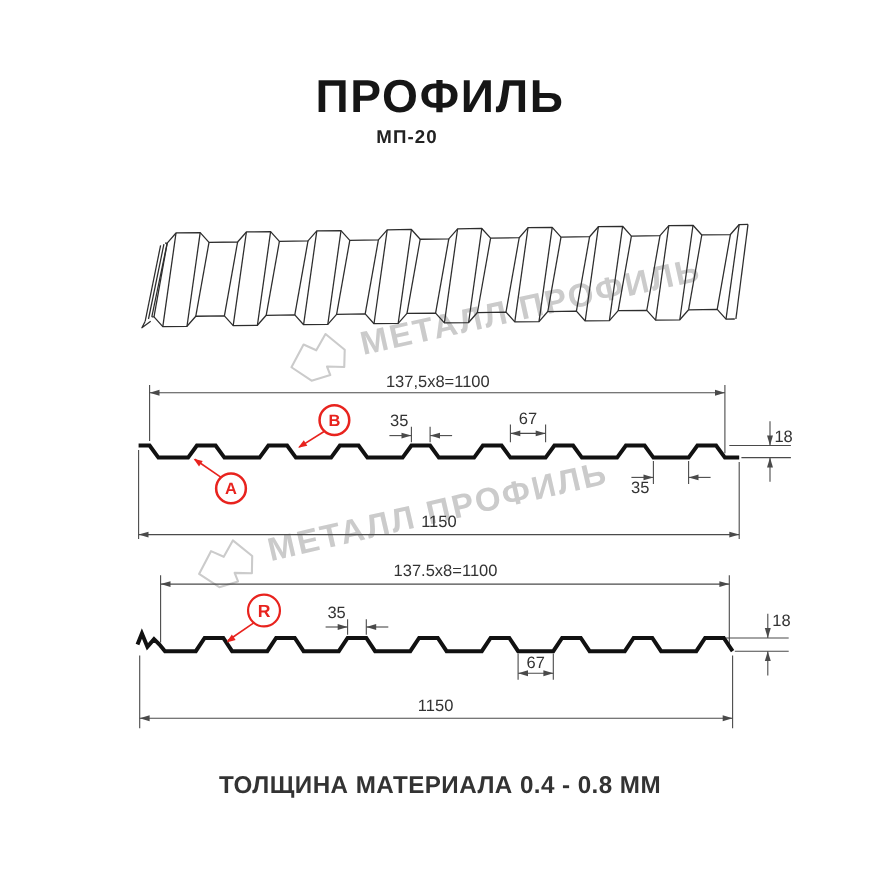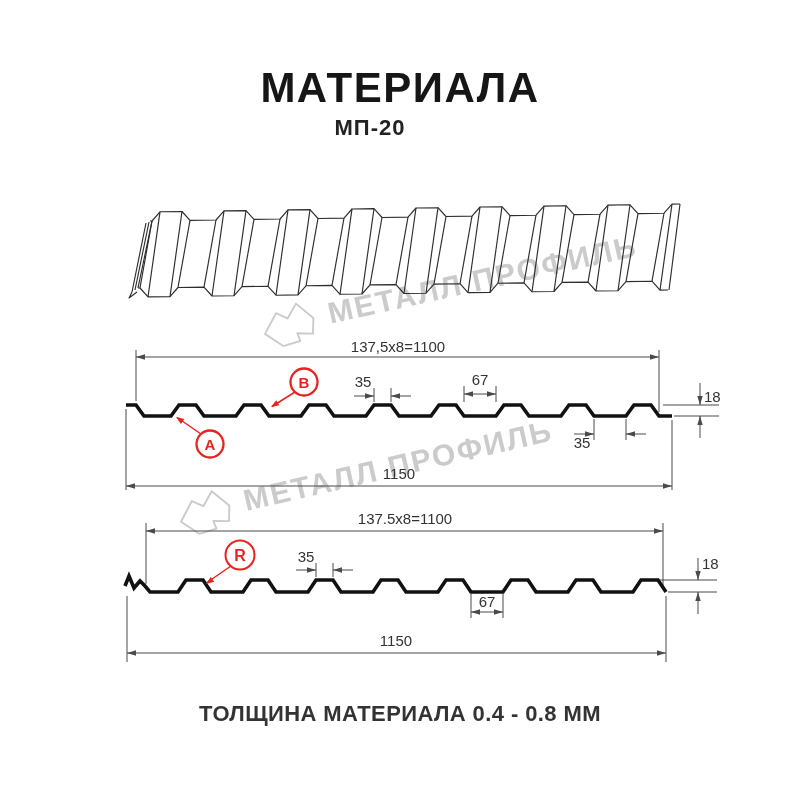--- a/index.html
+++ b/index.html
@@ -2,41 +2,41 @@
 <html><head>
 <meta charset="utf-8">
 <style>
   html,body{margin:0;padding:0;background:#ffffff;}
   body{width:800px;height:800px;position:relative;overflow:hidden;
        font-family:"Liberation Sans",sans-serif;}
   .abs{position:absolute;}
   .page-title{top:64px;left:0;width:800px;text-align:center;
       font-size:42px;font-weight:700;letter-spacing:1.5px;color:#161616;}
   .page-subtitle{top:115px;left:0;width:740px;text-align:center;
-      font-size:22px;font-weight:700;letter-spacing:1px;color:#222;}
+      font-size:17px;font-weight:700;letter-spacing:1px;color:#222;}
   .thickness-note{top:701px;left:0;width:800px;text-align:center;
       font-size:22px;font-weight:700;letter-spacing:.4px;color:#333;}
   .wm{position:absolute;display:flex;align-items:center;gap:10px;
       color:#cbcbcb;font-weight:700;font-size:30px;letter-spacing:2px;
       white-space:nowrap;transform-origin:0 50%;z-index:0;}
   .wm1{left:256px;top:304px;transform:rotate(-12.5deg);}
   .wm2{left:172px;top:492px;transform:rotate(-13deg);}
   svg.layer{position:absolute;z-index:1;overflow:visible;}
   .dtxt{font-family:"Liberation Sans",sans-serif;font-size:15px;fill:#333;}
   .rtxt{font-family:"Liberation Sans",sans-serif;font-size:15px;font-weight:700;fill:#e8231e;}
   .thin{stroke:#4a4a4a;stroke-width:1;fill:none;}
   .thick{stroke:#111;stroke-width:3.6;fill:none;stroke-linejoin:miter;}
   .sheetln{stroke:#2d2d2d;stroke-width:1.15;fill:none;stroke-linejoin:round;}
   .redcirc{stroke:#e8231e;stroke-width:2.3;fill:#fff;}
   .redln{stroke:#e8231e;stroke-width:1.5;fill:none;}
 </style>
 </head>
 <body>
 
-<div class="abs page-title">МАТЕРИАЛА</div>
+<div class="abs page-title">ПРОФИЛЬ</div>
 <div class="abs page-subtitle">МП-20</div>
 
 <div class="wm wm1">
   <svg width="64" height="52" viewBox="0 0 100 82">
     <polygon points="12,50 36,22 52,34 70,14 92,42 86,66 62,60 64,73 36,75" fill="none" stroke="#cbcbcb" stroke-width="3" stroke-linejoin="round"></polygon>
   </svg>
   <span>МЕТАЛЛ ПРОФИЛЬ</span>
 </div>
 
 <div class="wm wm2">

